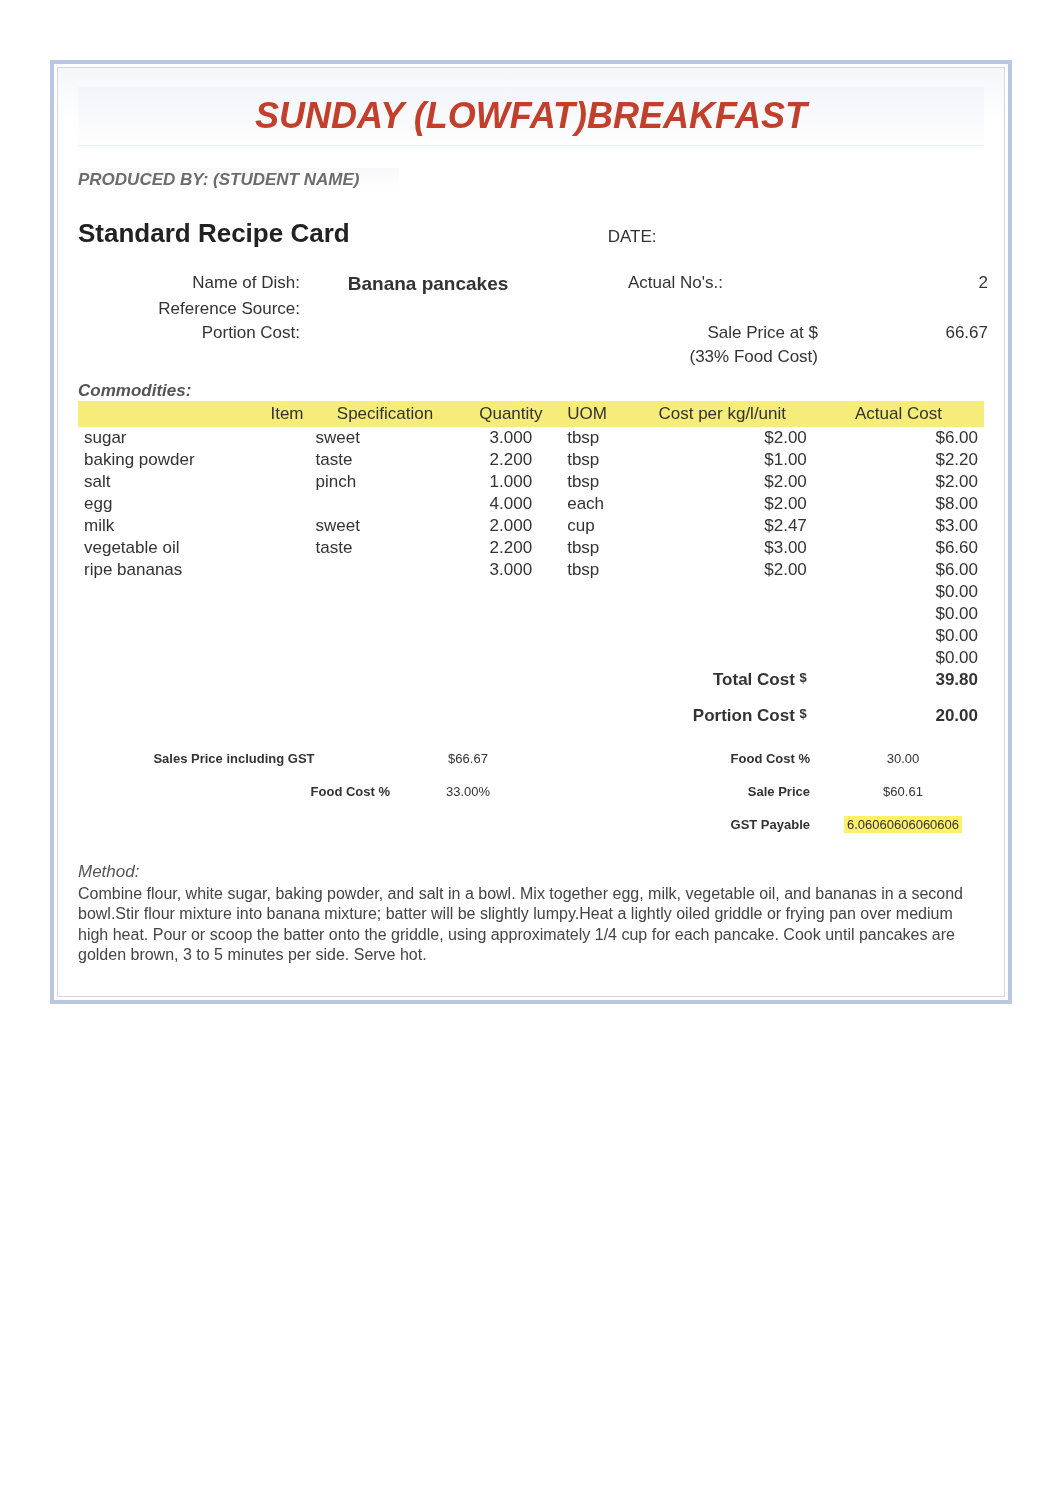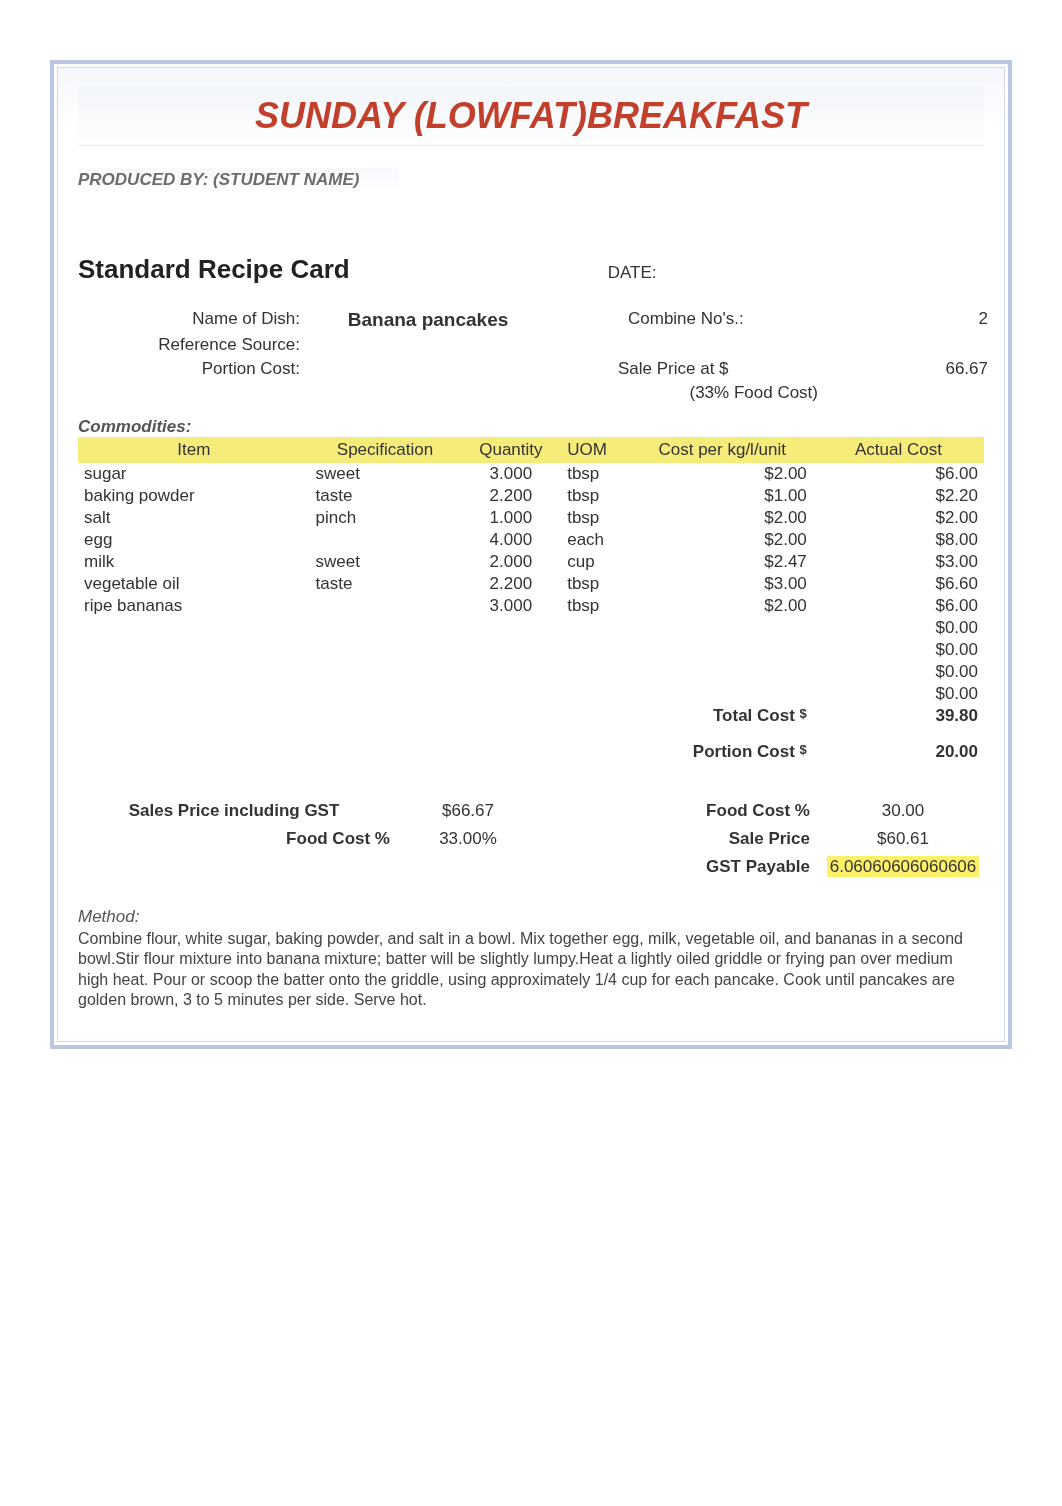--- a/index.html
+++ b/index.html
@@ -39,21 +39,20 @@
     margin: 18px 0 26px 0;
     display: inline-block;
     background: linear-gradient(to bottom, #f7f9fc, #fff);
     padding: 2px 40px 2px 0;
   }
   .src-title {
     font-size: 26px;
     font-weight: bold;
     color: #222;
     margin-bottom: 18px;
-    margin-top: 36px;
   }
   .date-lbl {
     display: inline-block;
     font-size: 17px;
     color: #333;
     margin-left: 258px;
   }
   .row { display: flex; align-items: baseline; }
   .top-grid {
     display: grid;
@@ -98,23 +97,23 @@
   table.comm td.act { text-align: right; }
   .item0 { background: #f6ec7a; }
   .tot-row td { font-weight: bold; }
   .tot-row .lbl { text-align: right; padding-right: 6px; }
   .tot-row .val { text-align: right; }
   .dollar { font-size: 13px; vertical-align: top; }
 
   .summary-grid {
     display: grid;
     grid-template-columns: 320px 140px 80px 200px 170px;
-    row-gap: 8px;
-    font-size: 17px;
-    margin-top: 38px;
+    row-gap: 18px;
+    font-size: 13px;
+    margin-top: 24px;
     align-items: center;
   }
   .summary-grid .lab { font-weight: bold; text-align: right; padding-right: 8px; }
   .summary-grid .val { text-align: center; }
   .summary-grid .val-r { text-align: center; }
   .hl { background: #fdf16a; padding: 1px 3px; }
   .method-head {
     font-style: italic;
     font-weight: normal;
     color: #555;
@@ -144,48 +143,48 @@
     <div class="src-title">Standard Recipe Card</div>
     <div class="date-lbl">DATE:</div>
   </div>
 
   <div class="spacer6"></div>
 
   <div class="top-grid">
     <div class="lbl">Name of Dish:</div>
     <div class="dishname">Banana pancakes</div>
     <div></div>
-    <div class="portions-lbl">Combine No's.:</div>
+    <div class="portions-lbl">Actual No's.:</div>
     <div class="portions-val">2</div>
 
     <div class="lbl">Reference Source:</div>
     <div></div>
         <div></div>
         <div></div>
         <div></div>
 
     <div class="lbl">Portion Cost:</div>
     <div></div>
         <div></div>
-    <div style="">Sale Price at $</div>
+    <div style="text-align:right">Sale Price at $</div>
     <div class="portions-val">66.67</div>
 
     <div></div>
         <div></div>
         <div></div>
     <div style="text-align:right">(33% Food Cost)</div>
     <div></div>
   </div>
 
   <div class="subhead">Commodities:</div>
 
   <table class="comm">
     <thead>
       <tr>
-        <th style="width:230px;text-align:center">Item</th>
+        <th style="width:230px;text-align:right">Item</th>
         <th style="width:150px" class="hc">Specification</th>
         <th style="width:100px" class="hc">Quantity</th>
         <th style="width:70px">UOM</th>
         <th style="width:180px" class="hc">Cost per kg/l/unit</th>
         <th style="width:170px" class="hc">Actual Cost</th>
       </tr>
     </thead>
     <tbody id="comm-body">
           <tr>
             <td>sugar</td>

